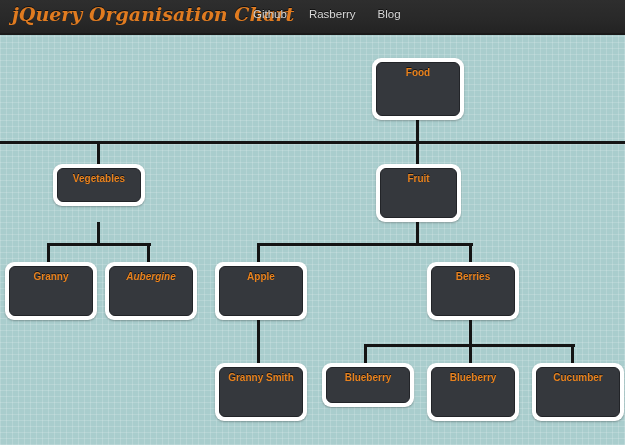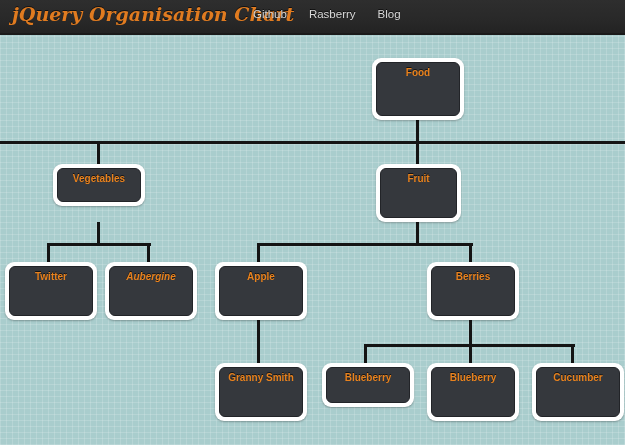--- a/index.html
+++ b/index.html
@@ -142,21 +142,21 @@
           <span class="node-label">Vegetables</span>
         </div>
       </div>
       <div class="node" style="left: 376px; top: 164px; width: 85px; height: 58px;">
         <div class="node-inner">
           <span class="node-label">Fruit</span>
         </div>
       </div>
       <div class="node" style="left: 5px; top: 262px; width: 92px; height: 58px;">
         <div class="node-inner">
-          <span class="node-label">Twitter</span>
+          <span class="node-label">Granny</span>
         </div>
       </div>
       <div class="node" style="left: 105px; top: 262px; width: 92px; height: 58px; font-style: italic;">
         <div class="node-inner">
           <span class="node-label">Aubergine</span>
         </div>
       </div>
       <div class="node" style="left: 215px; top: 262px; width: 92px; height: 58px; border-radius: 8px;">
         <div class="node-inner">
           <span class="node-label">Apple</span>

